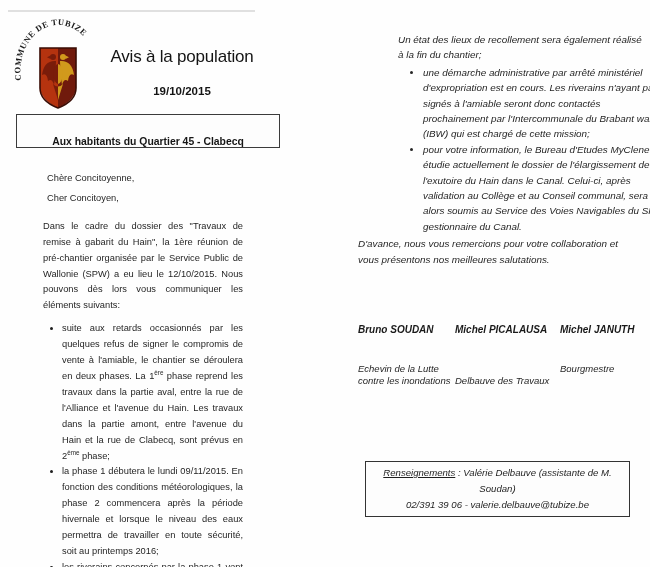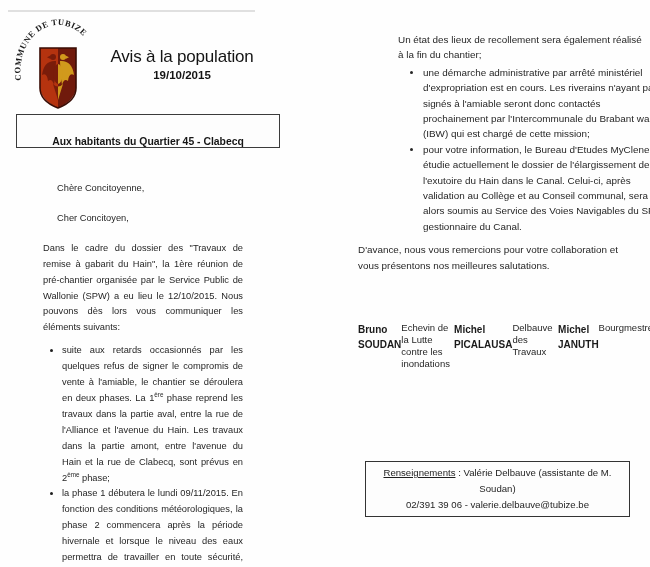--- a/index.html
+++ b/index.html
@@ -7,41 +7,41 @@
     position:relative;width:650px;height:567px;background:#fefefe;overflow:hidden;
     font-family:"Liberation Sans", sans-serif;color:#1f1f1f;
   }
   
   .page-left{position:absolute;left:0;top:0;width:325px;height:567px;}
   .scan-edge{position:absolute;left:8px;top:10px;width:247px;height:2px;background:#d8d8d8;opacity:.8;}
   .logo{position:absolute;left:10px;top:4px;width:90px;height:112px;}
   .logo-arc{font-family:"Liberation Serif", serif;font-weight:bold;font-size:8.4px;letter-spacing:.6px;fill:#1b1b1b;}
   .title-block{position:absolute;left:78px;top:47px;width:208px;text-align:center;}
   .doc-title{font-size:17px;font-weight:normal;letter-spacing:-.2px;color:#141414;}
-  .doc-date{font-size:11.5px;font-weight:bold;margin-top:2px;color:#141414;}
+  .doc-date{font-size:11.5px;font-weight:bold;margin-top:18px;color:#141414;}
   .banner{
     position:absolute;left:16px;top:114px;width:262px;height:32px;
     border:1.6px solid #3b3b3b;display:flex;align-items:flex-end;justify-content:center;
     font-weight:bold;font-size:10.4px;color:#161616;background:#fdfdfd;
   }
   .left-body{position:absolute;left:43px;top:167px;width:200px;font-size:9.3px;line-height:15.9px;text-align:justify;}
-  .salut{margin:14px;}
+  .salut{margin:4px;}
   .intro{margin:12px 0 0 0;}
   .left-list{margin:7px 0 0 0;padding-left:19px;}
   .left-list li{margin:0;text-align:justify;}
   sup.ordinal{font-size:6.3px;vertical-align:super;line-height:0;}
   
-  .page-right{position:absolute;left:325px;top:0;width:325px;height:567px;font-size:9.9px;line-height:15.4px;color:#262626;}
+  .page-right{position:absolute;left:325px;top:0;width:325px;height:567px;font-size:9.9px;line-height:15.4px;color:#262626;font-style:italic;}
   .r-flow{position:absolute;left:33px;top:32px;width:309px;}
   .r-cont{margin-left:40px;width:247px;}
   .r-list{margin:2px 0 0 0;padding-left:65px;}
   .r-list li{margin:0;width:244px;}
-  .r-closing{margin-top:8px;width:275px;}
+  .r-closing{margin-top:2px;width:275px;}
   .sigs{position:absolute;left:33px;top:322px;width:295px;display:flex;}
-  .sig{display:flex;flex-direction:row;}
+  .sig{display:flex;flex-direction:column;gap:24px;}
   .sig-1{width:97px;}
   .sig-2{width:105px;justify-content:space-between;}
   .sig-3{flex:1;}
   .sig-name{font-weight:bold;font-size:10px;margin-bottom:2px;color:#1a1a1a;}
   .sig-role{font-size:9.5px;line-height:12px;}
   .info-box{
     position:absolute;left:40px;top:461px;width:263px;height:54px;
     border:1.4px solid #333333;display:flex;flex-direction:column;align-items:center;justify-content:center;
     text-align:center;font-size:9.6px;line-height:16px;color:#1e1e1e;background:#fdfdfd;
   }

